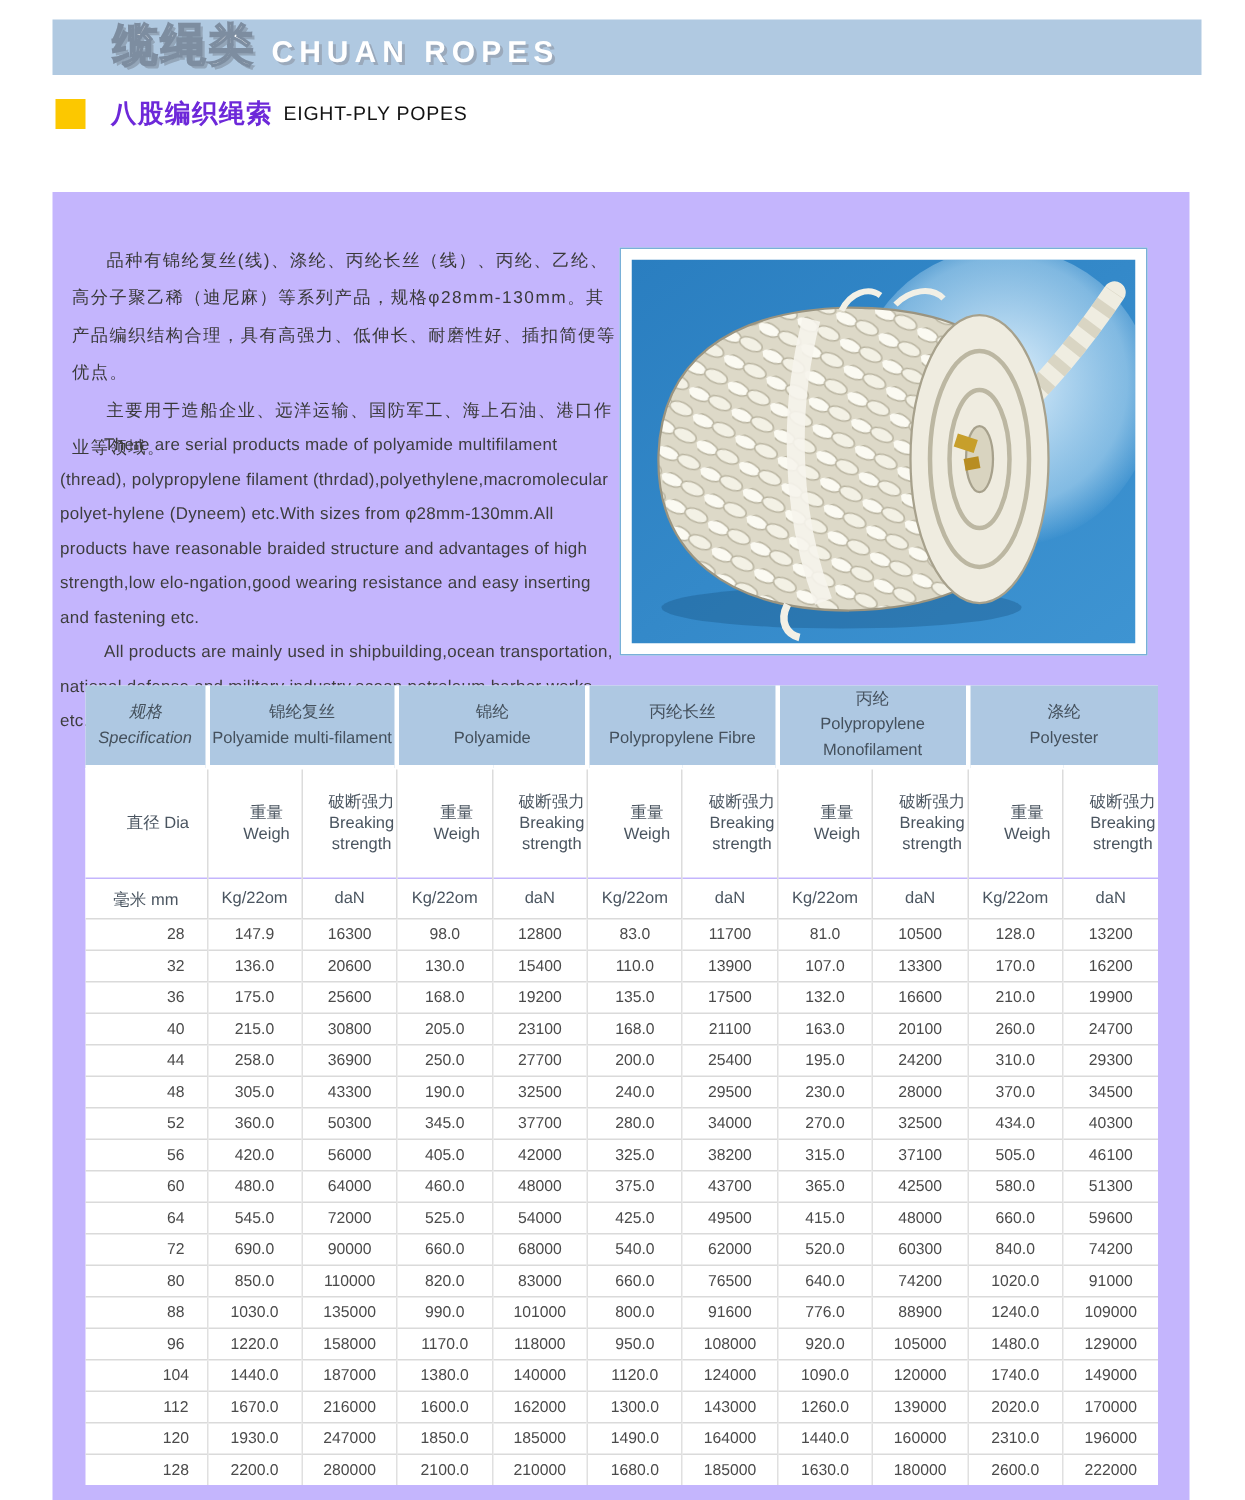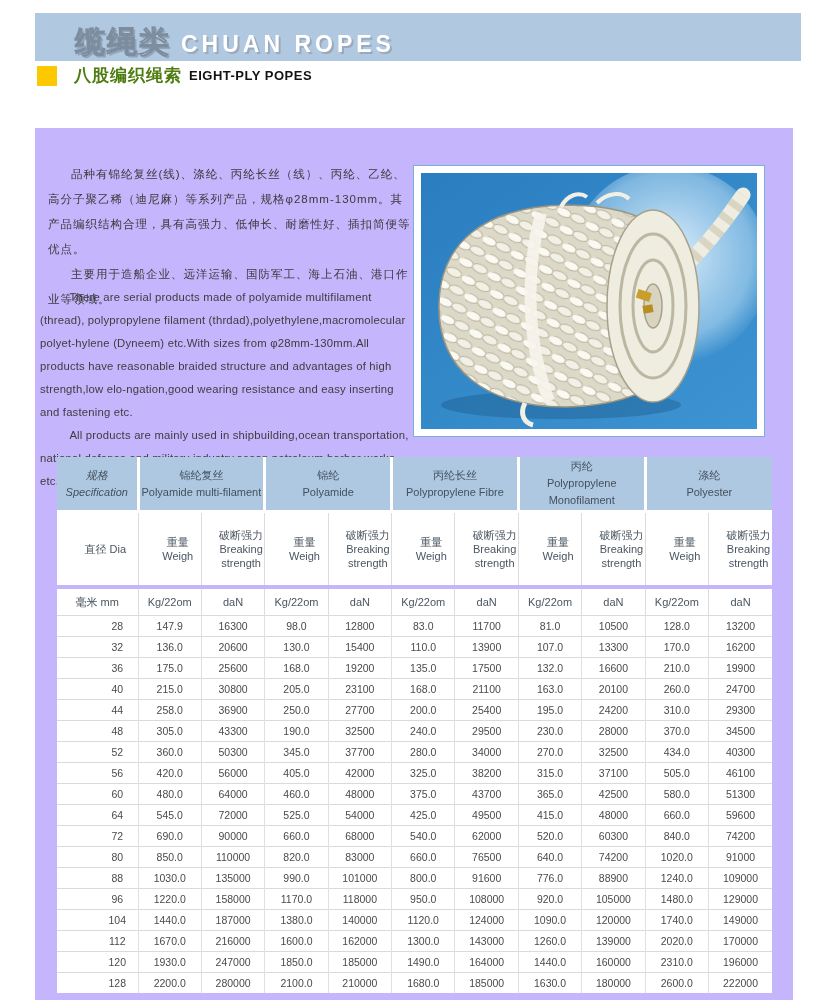--- a/index.html
+++ b/index.html
@@ -1,31 +1,31 @@
 <!DOCTYPE html>
 <html><head>
 <meta charset="utf-8">
 <style>
   html,body{margin:0;padding:0;background:#ffffff;}
   body{font-family:"Liberation Sans","DejaVu Sans",sans-serif;}
   #page{position:relative;width:830px;height:1000px;background:#ffffff;overflow:hidden;}
 
   
-  .top-bar{position:absolute;left:35px;top:13px;width:766px;height:48px;
+  .top-bar{position:absolute;left:35px;top:13px;width:766px;height:37px;
     background:#b0c9e1;display:flex;align-items:flex-end;padding:0 0 4px 40px;box-sizing:border-box;}
   .title-zh{font-size:30px;font-weight:bold;color:#ffffff;letter-spacing:2px;line-height:1;
     -webkit-text-stroke:1px #7d8da0;text-shadow:2px 2px 0 #93a5b8;}
-  .title-en{font-size:23px;font-weight:bold;color:#ffffff;letter-spacing:4px;line-height:1;
+  .title-en{font-size:20px;font-weight:bold;color:#ffffff;letter-spacing:4px;line-height:1;
     margin-left:10px;padding-bottom:1px;text-shadow:2px 2px 0 #9aa9bb;}
 
   
   .section-row{position:absolute;left:37px;top:64px;display:flex;align-items:center;}
   .yellow-sq{width:20px;height:20px;background:#fcc800;margin-right:17px;}
-  .section-zh{font-size:17px;font-weight:900;color:#4d7c0f;letter-spacing:1px;}
-  .section-en{font-size:13px;font-weight:700;color:#121212;margin-left:7px;letter-spacing:0.5px;}
+  .section-zh{font-size:17px;font-weight:900;color:#6d28d9;letter-spacing:1px;}
+  .section-en{font-size:13px;font-weight:400;color:#121212;margin-left:7px;letter-spacing:0.5px;}
 
   
   .panel{position:absolute;left:35px;top:96px;width:758px;height:889px;background:#c4b5fd;margin-top:32px;}
 
   .para-zh{position:absolute;left:13px;top:34px;width:366px;font-size:11.5px;color:#3a3a3a;
     line-height:25px;letter-spacing:1px;}
   .para-zh p{margin:0;text-indent:2em;}
   .para-en{position:absolute;left:5px;top:158px;width:374px;font-size:11.3px;color:#3d3d3d;
     line-height:23px;letter-spacing:0.2px;}
   .para-en p{margin:0;text-indent:2.6em;}
@@ -40,21 +40,21 @@
   table{border-collapse:collapse;table-layout:fixed;width:715px;}
   col.c-spec{width:81px;}
   th,td{font-weight:normal;text-align:center;vertical-align:middle;padding:0;}
   .grp-row th{background:#aec8e2;height:53px;color:#44505c;font-size:11px;line-height:17px;
     border-left:3px solid #ffffff;}
   .grp-row th:first-child{border-left:none;font-style:italic;}
   .sub-row th{background:#ffffff;height:72px;color:#4a5560;font-size:11px;line-height:14px;
     border-left:1px solid #dcdcdc;border-top:3px solid #ffffff;padding-left:16px;}
   .sub-row th:first-child{border-left:none;}
   .unit-row th{background:#ffffff;height:26px;color:#4a5560;font-size:11px;
-    border-left:1px solid #dcdcdc;border-top:4px solid #c4b5fd;}
+    border-left:1px solid #dcdcdc;border-top:1px solid #c4b5fd;}
   .unit-row th:first-child{border-left:none;}
   tbody td{height:20px;color:#4a4a4a;font-size:10.5px;
     border-left:1px solid #e0e0e0;border-top:1px solid #dadada;}
   tbody td:first-child{border-left:none;padding-left:40px;}
 </style>
 </head>
 <body>
 
 <div id="page">
 

